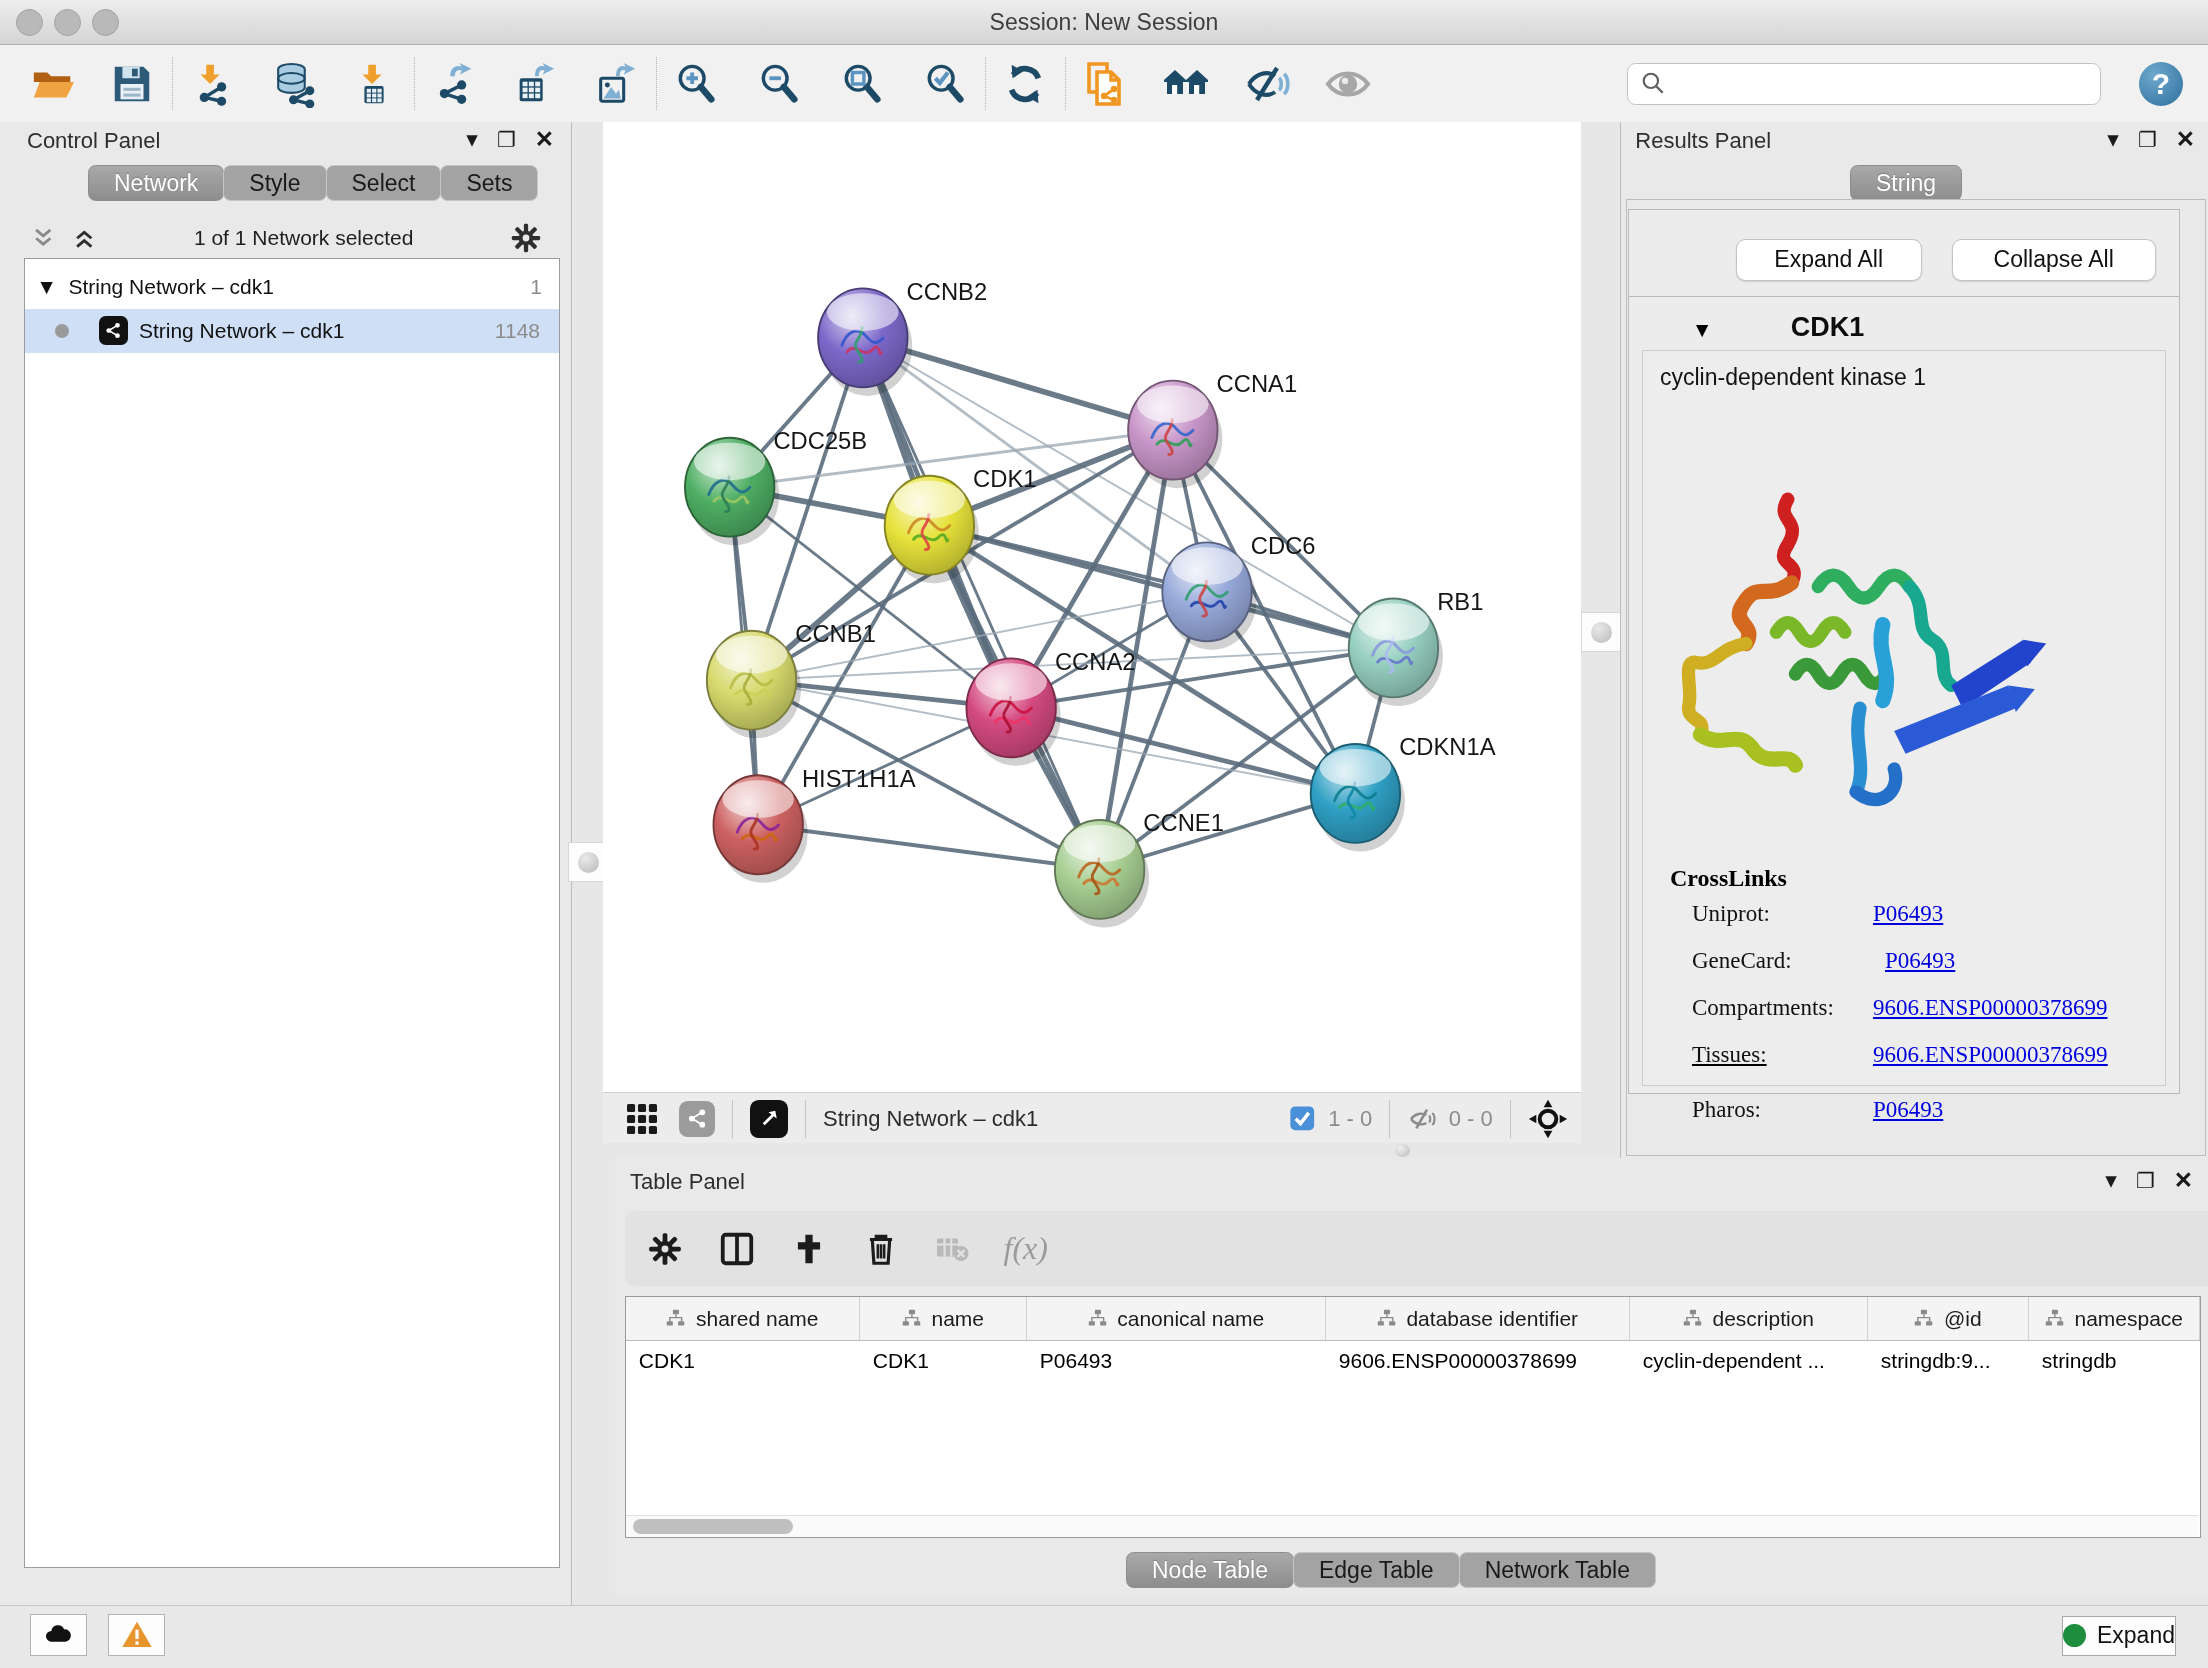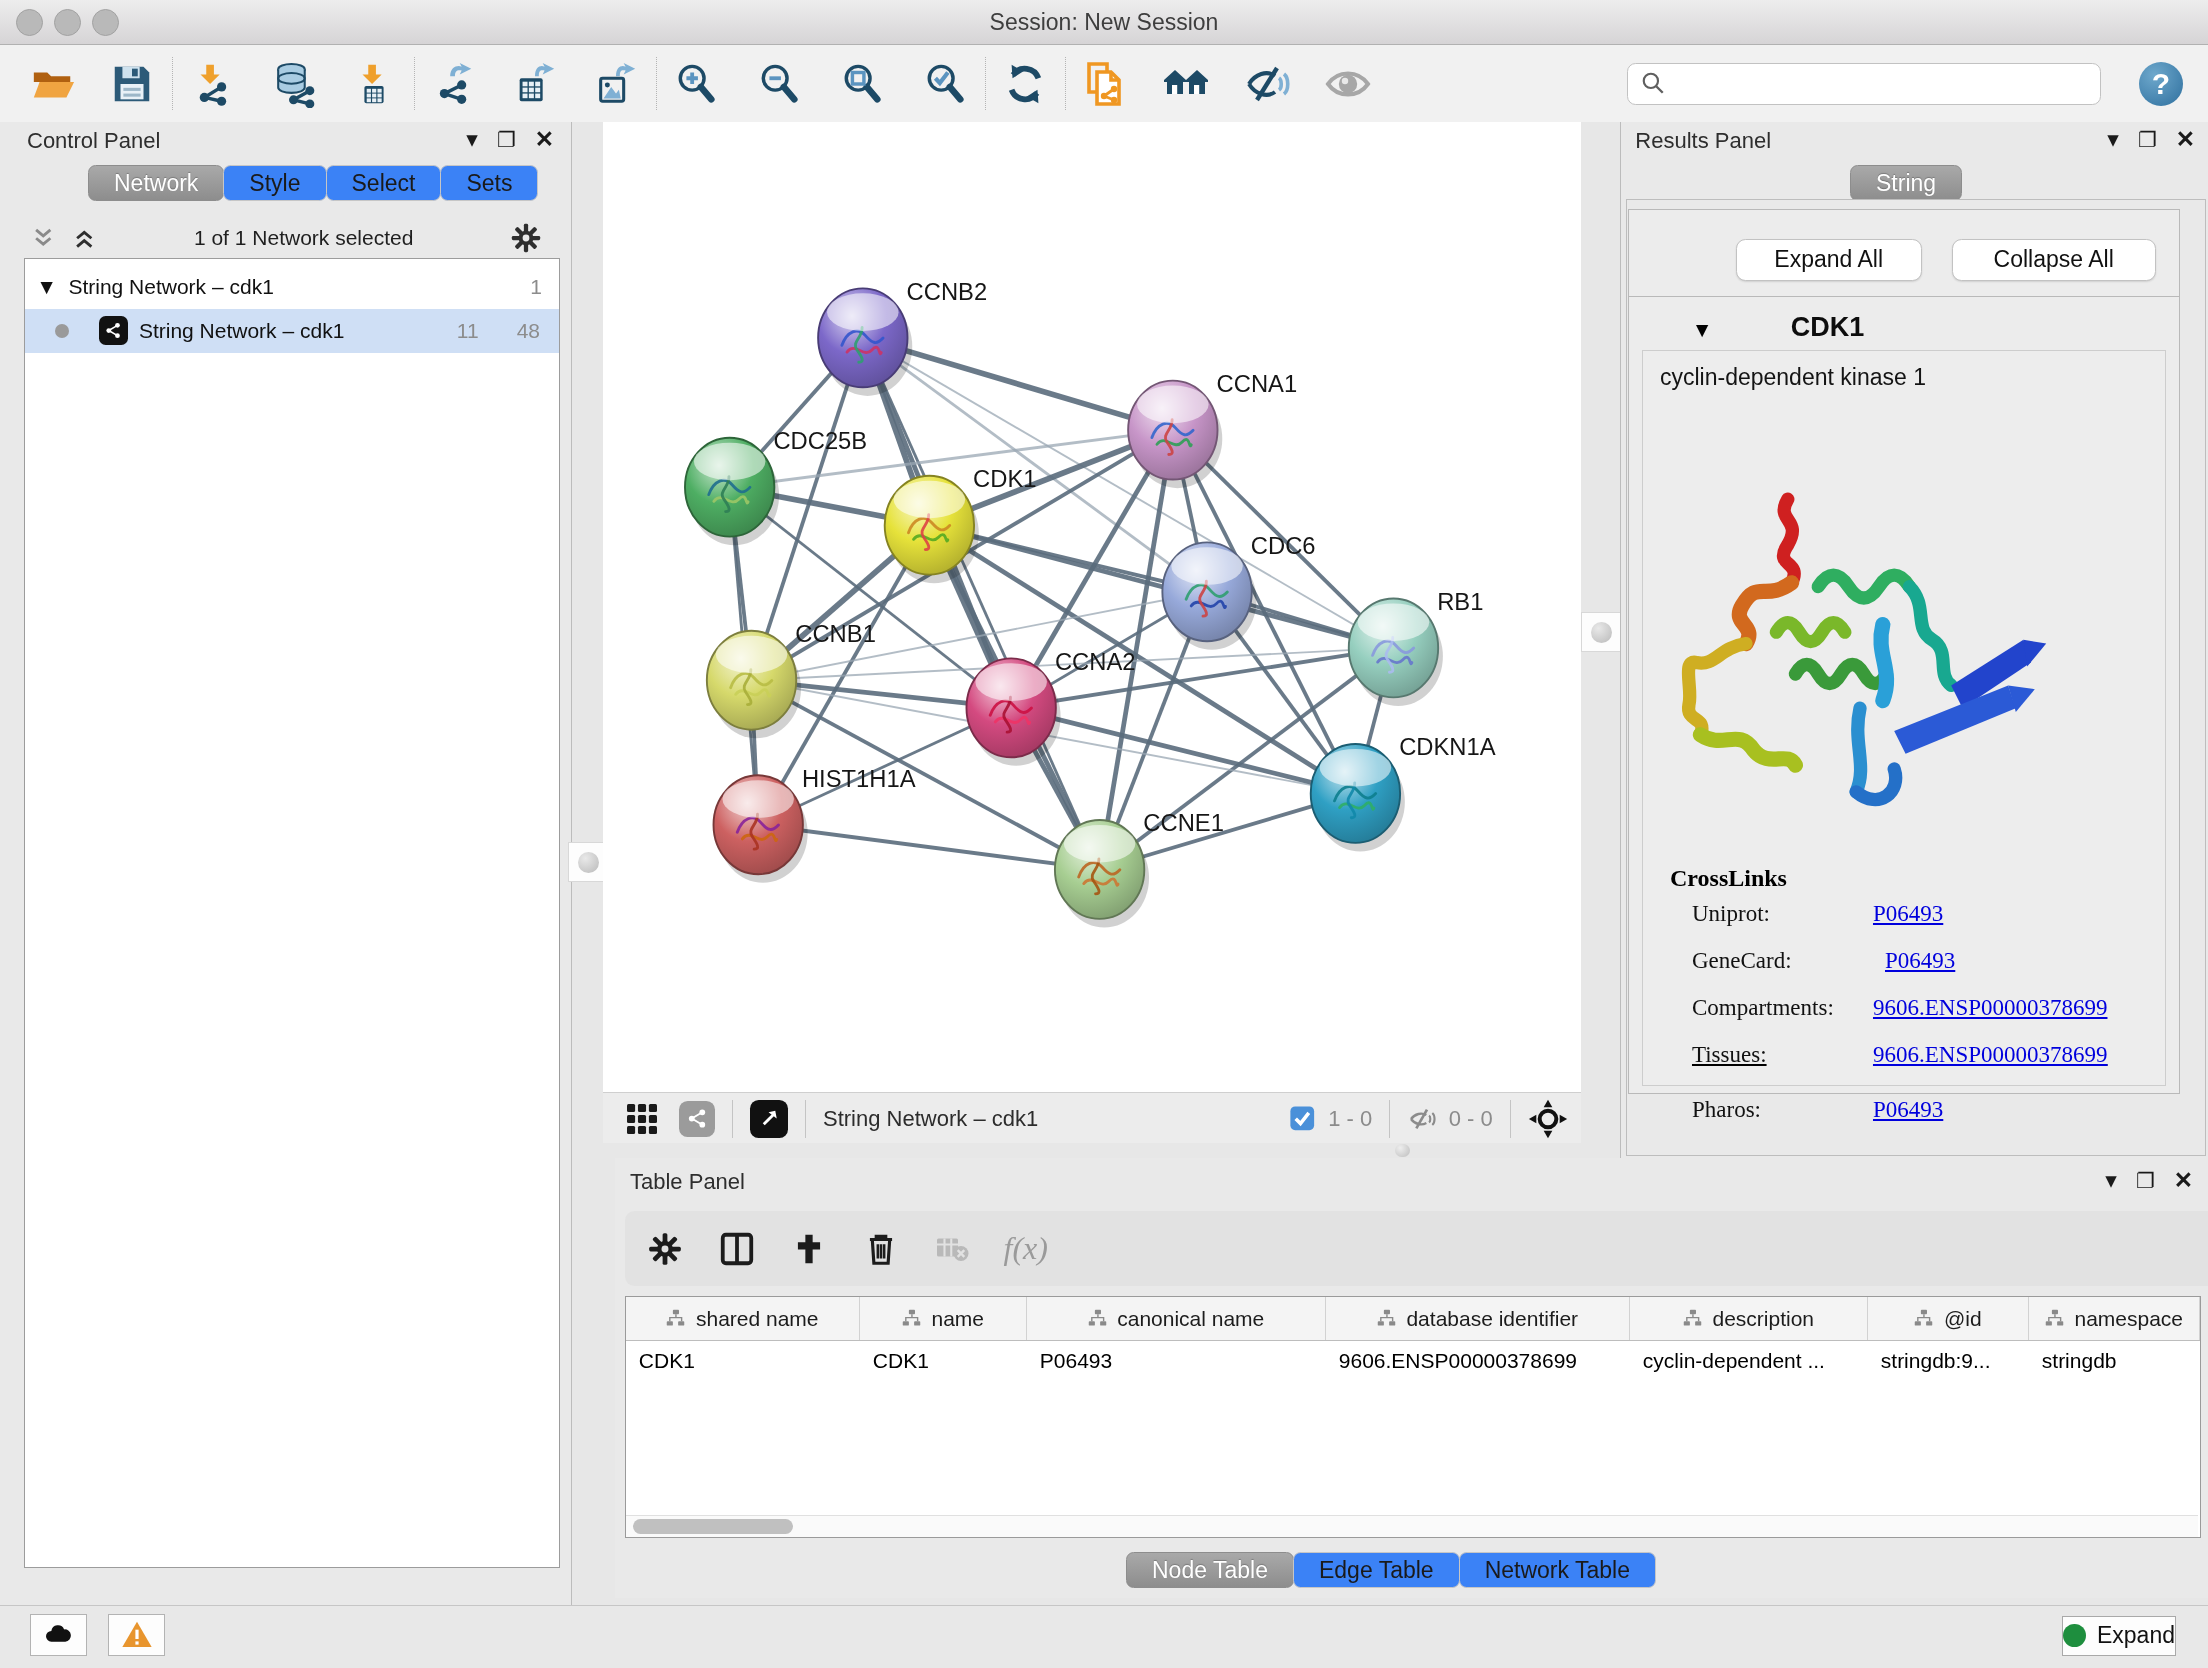--- a/index.html
+++ b/index.html
@@ -24,21 +24,21 @@
     background:radial-gradient(circle at 35% 30%,#6ea8cc,#2e6f9e);color:#fff;font-size:30px;
     font-weight:bold;display:flex;align-items:center;justify-content:center;flex:0 0 auto;}
   
   .panel-title{font-size:22px;color:#2e2e2e;}
   .panel-ctrls{display:flex;gap:19px;align-items:center;color:#1a1a1a;font-size:23px;}
   .panel-ctrls span{line-height:1;}
   .control-panel{left:0;top:122px;width:571px;height:1484px;background:#e9e9e9;border-right:1px solid #bcbcbc;}
   .results-panel{left:1620px;top:122px;width:589px;height:1036px;background:#e9e9e9;border-left:1px solid #bcbcbc;}
   .table-panel{left:615px;top:1158px;width:1593px;height:440px;background:#e9e9e9;}
   .tabrow{display:flex;align-items:flex-end;}
-  .tab{height:34px;line-height:34px;padding:0 25px;font-size:23px;background:#3b82f6;
+  .tab{height:34px;line-height:34px;padding:0 25px;font-size:23px;background:#a3a3a3;
     color:#1a1a1a;border:1px solid #c6c6c6;border-radius:7.6px;margin-right:-1px;text-align:center;}
   .tab.sel{background:linear-gradient(#a9a9a9,#8d8d8d);color:#fff;border-color:#8d8d8d;
     text-shadow:0 -1px 1px rgba(0,0,0,.25);}
   
   .cp-status{font-size:21px;color:#1f1f1f;}
   .tree-box{background:#fff;border:1.9px solid #9c9c9c;}
   .tree-row{display:flex;align-items:center;font-size:21px;color:#111;height:44px;}
   .tree-row.sel{background:#cfdff5;}
   .count{color:#8c8c8c;}
   .share-badge{width:28.5px;height:28.5px;border-radius:6.7px;background:#111;display:flex;
@@ -339,21 +339,21 @@
           </span>
         <span class="share-badge" style="margin-left:30px">
           <svg width="19" height="19" viewBox="0 0 24 24">
               <circle cx="6" cy="12" r="3" fill="#fff"></circle>
               <circle cx="17" cy="5.5" r="3" fill="#fff"></circle>
               <circle cx="17" cy="18.5" r="3" fill="#fff"></circle>
               <path d="M6 12 L17 5.5 M6 12 L17 18.5" stroke="#fff" stroke-width="2"></path>
             </svg>
         </span>
         <span style="margin-left:11.4px;flex:1">String Network – cdk1</span>
-        <span class="count" style="margin-right:38px">11</span>
+        <span class="count" style="">11</span>
         <span class="count" style="margin-right:19px">48</span>
       </div>
     </div>
   </div>
 
   <div class="abs vsplit" style="left:572px;top:122px;width:31px;height:1484px">
     <div class="handle" style="position:absolute;left:-3.8px;top:720px">
         <i></i>
       </div>
   </div>

